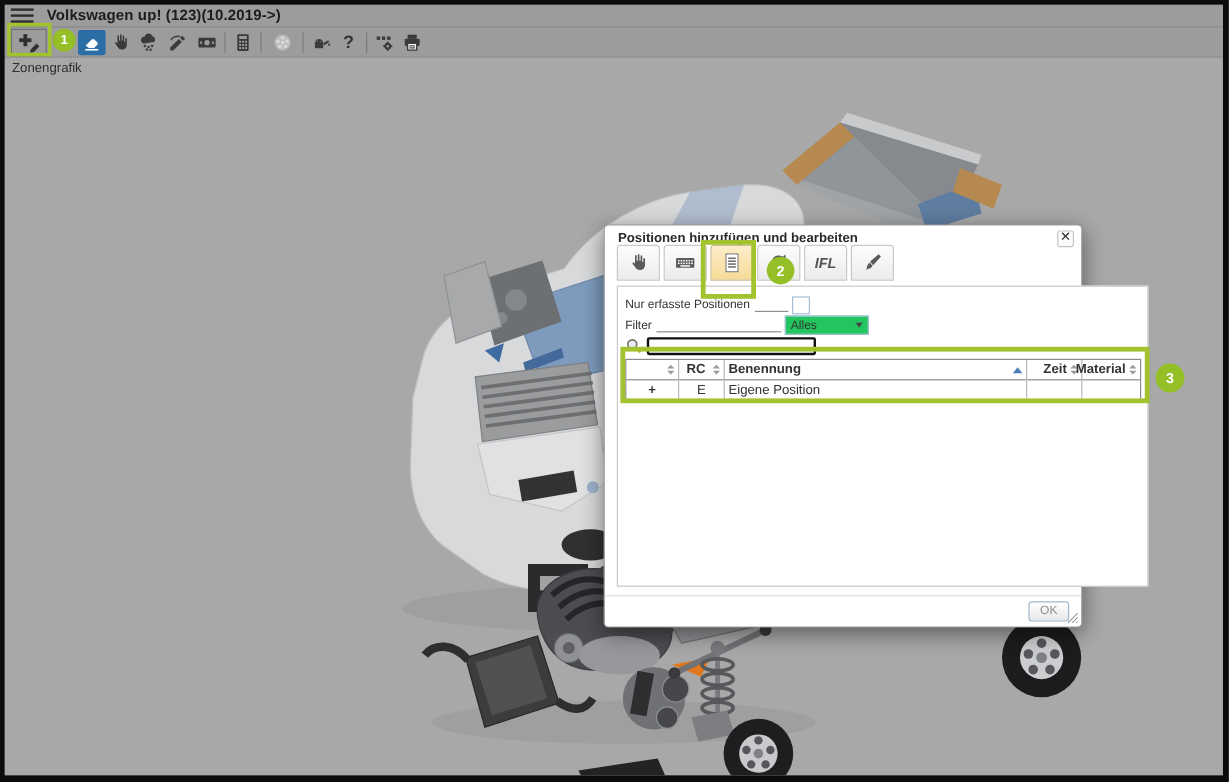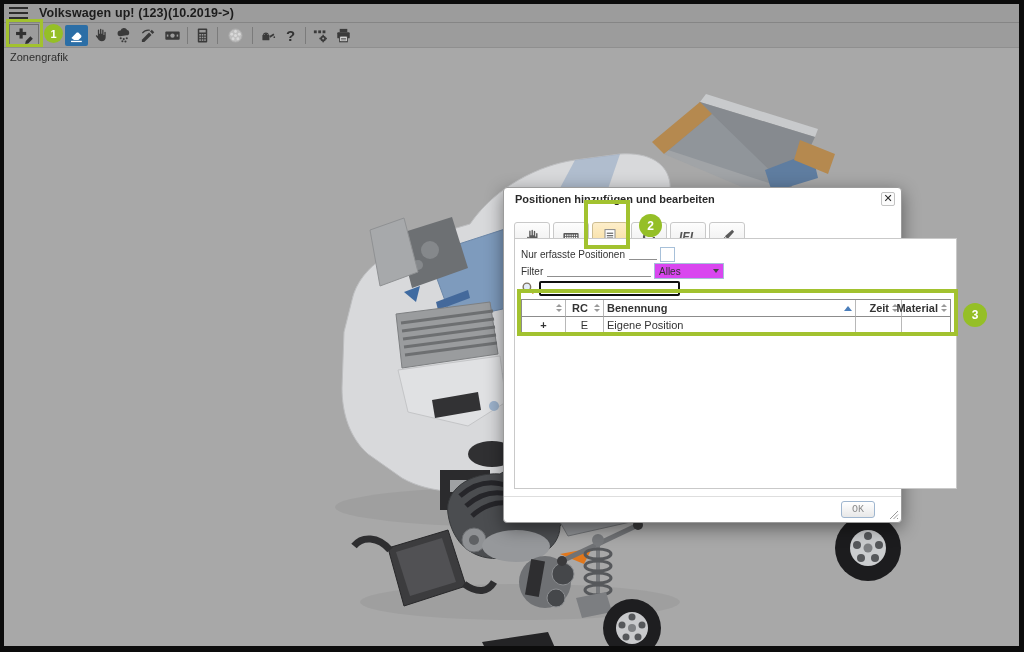--- a/index.html
+++ b/index.html
@@ -32,58 +32,58 @@
   .car-svg { position:absolute; left:0; top:0; z-index:1; }
 
   
   .dialog { position:absolute; left:503px; top:187px; width:399px; height:336px; background:#fff;
             border:1px solid #9b9b9b; border-radius:4px; box-shadow:0 5px 18px rgba(0,0,0,.45); z-index:10; }
   .dlg-title { height:20px; display:flex; align-items:center; padding:2px 6px 0 11px; cursor:move; }
   .dlg-title span { font-size:11px; font-weight:bold; color:#2a2a2a; }
   .dlg-close { margin-left:auto; width:14px; height:14px; border:1px solid #c3c3c3; border-radius:2px; background:#fbfbfb;
                font-size:8px; line-height:11px; color:#777; text-align:center; cursor:pointer; font-weight:bold; }
 
-  .tabs { position:absolute; left:10px; top:34px; display:flex; gap:3px; }
+  .tabs { position:absolute; left:10px; top:16px; display:flex; gap:3px; }
   .tab { width:36px; height:30px; border:1px solid #c9c9c9; border-radius:3px 3px 0 0;
          background:linear-gradient(#fdfdfd,#ebebeb); display:flex; align-items:center; justify-content:center; cursor:pointer; }
   .tab svg { width:18px; height:18px; }
   .tab.active { background:linear-gradient(#fdeeca,#f7da96); border-color:#cdbd92; }
   .tab .ifl { font-size:12px; font-weight:bold; font-style:italic; color:#555; }
 
   .panel { position:absolute; left:10px; top:50px; width:443px; height:251px; border:1px solid #c9c9c9; background:#fff; padding:7px 6px 0; }
   .frow { display:flex; align-items:center; height:16px; margin-bottom:1px; }
   .lead-wrap { display:flex; align-items:flex-end; }
   .lead-wrap .lbl { font-size:10px; color:#333; white-space:nowrap; }
   .leader { flex:1; border-bottom:1px solid #8f8f8f; height:8px; margin-left:4px; }
   .w1 { width:136px; }
   .w2 { width:130px; }
   .checkbox { width:15px; height:15px; border:1px solid #a7c0d9; background:#fff; margin-left:3px; cursor:pointer; }
-  .select { width:70px; height:16px; border:1px solid #a7c0d9; background:#d946ef; display:flex; align-items:center;
+  .select { width:70px; height:16px; border:1px solid #a7c0d9; background:#22c55e; display:flex; align-items:center;
             font-size:10px; color:#333; padding:0 4px; margin-left:3px; cursor:pointer; }
   .select .chev { margin-left:auto; width:0; height:0; border-left:3.5px solid transparent; border-right:3.5px solid transparent; border-top:4.5px solid #444; }
   .mag { width:15px; height:15px; flex:none; }
   .search { width:141px; height:15px; border:2px solid #111; font-size:10px; padding:0 3px; margin-left:3px; outline:none; border-radius:2px; }
 
   .tbl { margin-top:3px; width:430px; display:grid; grid-template-columns:44px 38px 1fr 46px 48px; border:1px solid #8c8c8c; background:#fff; }
   .tbl .c { height:17px; display:flex; align-items:center; font-size:11px; color:#333;
             border-right:1px solid #b8b8b8; border-bottom:1px solid #b8b8b8; padding:0 3px; }
   .tbl .c:nth-child(5n) { border-right:none; }
   .tbl .hc { font-weight:bold; border-bottom:1px solid #8c8c8c; }
   .sort { display:inline-flex; flex-direction:column; gap:1.5px; margin-left:auto; }
   .sort i { display:block; width:0; height:0; border-left:3px solid transparent; border-right:3px solid transparent; }
   .sort .u { border-bottom:3.5px solid #9a9a9a; }
   .sort .d { border-top:3.5px solid #9a9a9a; }
   .asc { margin-left:auto; width:0; height:0; border-left:4px solid transparent; border-right:4px solid transparent; border-bottom:5px solid #4a7ebb; }
   .cell-center { justify-content:center; }
   .cell-plus { justify-content:center; font-size:15px; font-weight:bold; color:#3c3c3c; cursor:pointer; }
   .hdr-rc-label { margin:0 auto; }
 
   .dlg-footline { position:absolute; left:0; right:0; bottom:25px; border-top:1px solid #dedede; }
-  .ok { position:absolute; right:26px; bottom:4px; width:34px; height:17px; border:1px solid #9fb6cf; border-radius:3px;
-        background:linear-gradient(#fff,#e8e8e8); font-size:10px; color:#8c8c8c; cursor:pointer; font-family:Liberation Mono, monospace; }
+  .ok { position:absolute; right:10px; bottom:4px; width:34px; height:17px; border:1px solid #9fb6cf; border-radius:3px;
+        background:linear-gradient(#fff,#e8e8e8); font-size:10px; color:#8c8c8c; cursor:pointer; font-family:Liberation Sans, sans-serif; }
   .resize { position:absolute; right:2px; bottom:2px; width:10px; height:10px; cursor:nwse-resize; }
 
   
   .hl-box { position:absolute; border:3px solid #a2c22f; z-index:30; pointer-events:none; }
   .hl-box.thick { border-width:4px; }
   .badge { position:absolute; border-radius:50%; background:#95bf27; color:#fff; font-weight:bold;
            display:flex; align-items:center; justify-content:center; z-index:31; pointer-events:none; }
   #badge1 { left:44px; top:24px; width:19px; height:19px; font-size:11px; }
   #badge2 { left:639px; top:214px; width:23px; height:23px; font-size:12px; }
   #badge3 { left:963px; top:303px; width:24px; height:24px; font-size:12px; }

